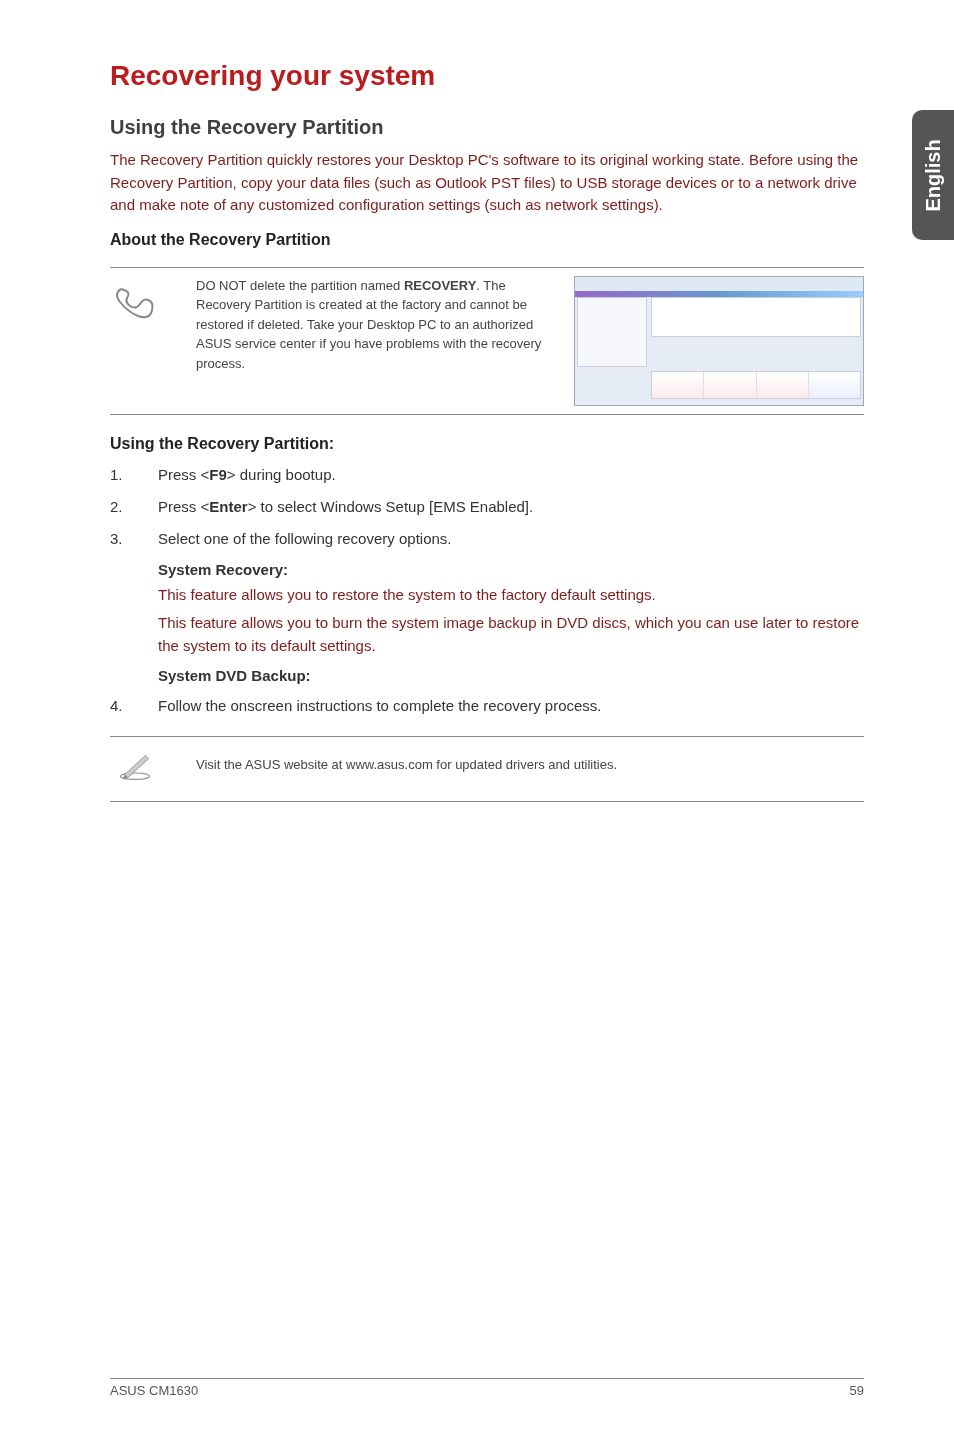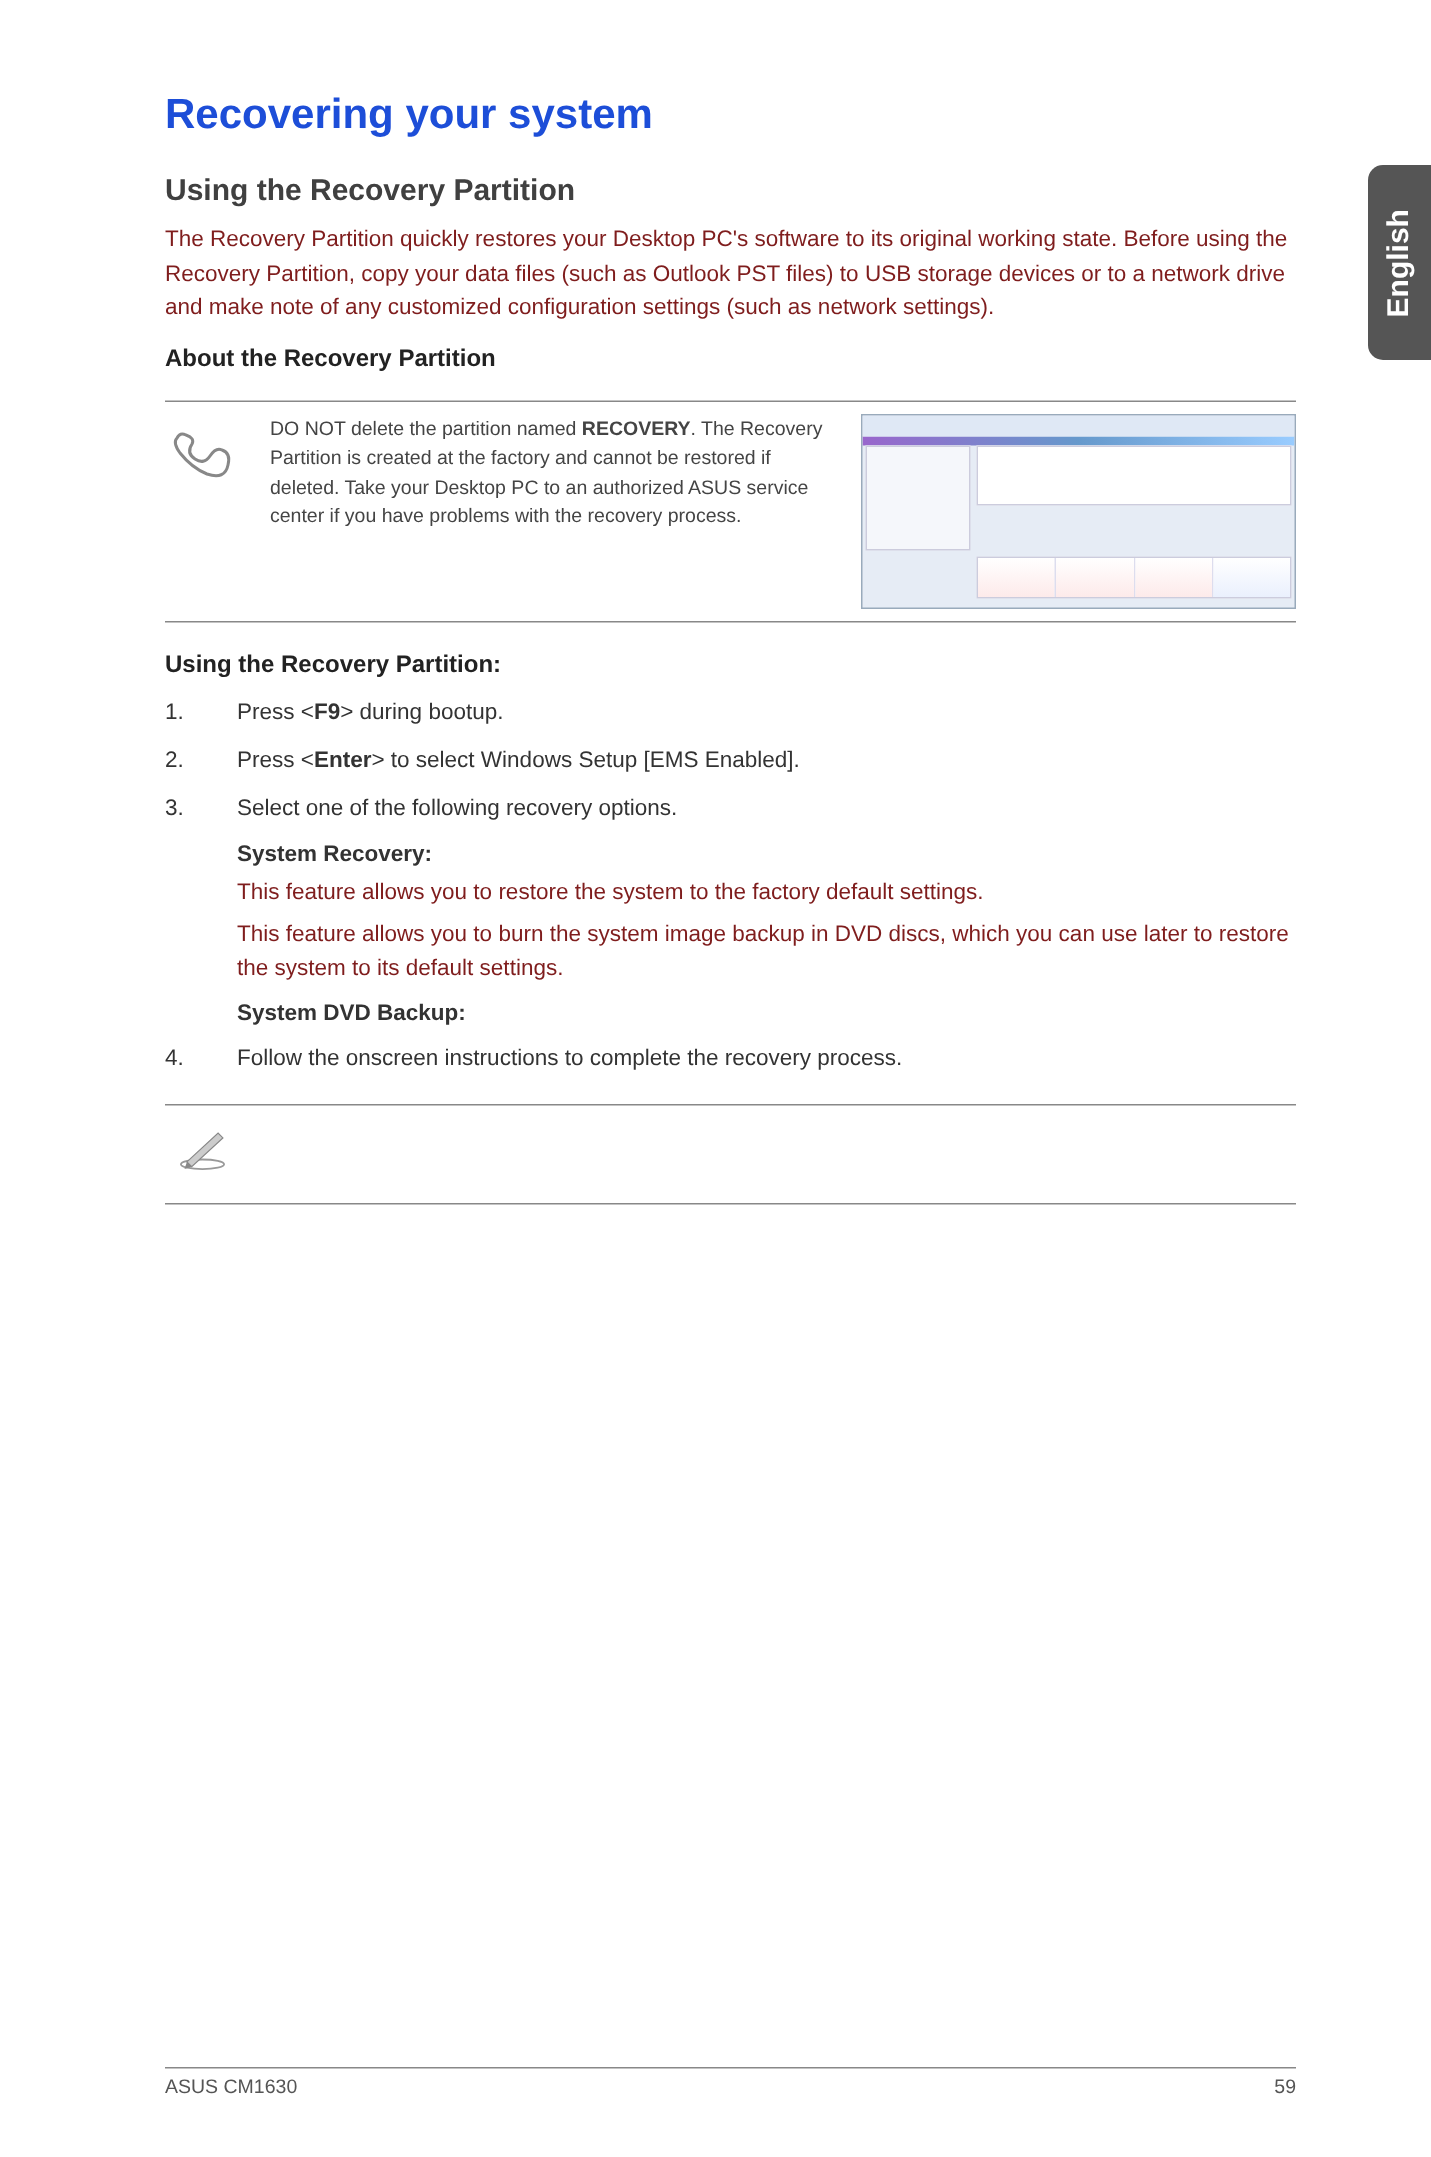--- a/index.html
+++ b/index.html
@@ -35,21 +35,21 @@
     .side-tab span {
       color: #fff;
       font-weight: bold;
       font-size: 20px;
       transform: rotate(-90deg);
       white-space: nowrap;
     }
     h1 {
       font-size: 28px;
       font-weight: bold;
-      color: #1d4ed8;
+      color: #b91c1c;
       margin-bottom: 24px;
     }
     h2 {
       font-size: 20px;
       font-weight: bold;
       color: #404040;
       margin-bottom: 10px;
     }
     h3 {
       font-size: 16px;
@@ -64,21 +64,21 @@
       color: #7f1d1d;
       margin-bottom: 10px;
     }
     .note-box {
       border-top: 1px solid #888;
       border-bottom: 1px solid #888;
       margin: 18px 0 20px 0;
       padding: 8px 0;
       display: flex;
       align-items: flex-start;
-      gap: 20px;
+      gap: 36px;
     }
     .note-icon {
       width: 50px;
       flex-shrink: 0;
       padding-top: 4px;
     }
     .note-content {
       flex: 1;
       display: flex;
       gap: 12px;
@@ -250,20 +250,21 @@
   </ol>
 
   <div class="note-box simple">
     <div class="note-icon">
       <svg viewBox="0 0 50 50" width="50" height="40">
         <ellipse cx="25" cy="34" rx="18" ry="4" fill="none" stroke="#999" stroke-width="1.5"></ellipse>
         <path d="M12 32 L38 8 L42 12 L16 36 Z" fill="#ccc" stroke="#888" stroke-width="1"></path>
         <path d="M12 32 L10 38 L16 36 Z" fill="#888"></path>
       </svg>
     </div>
+    <div class="note-text">Visit the ASUS website at www.asus.com for updated drivers and utilities.</div>
   </div>
 
   <div class="footer">
     <span>ASUS CM1630</span>
     <span>59</span>
   </div>
 
 </div>
 
 </body></html>

